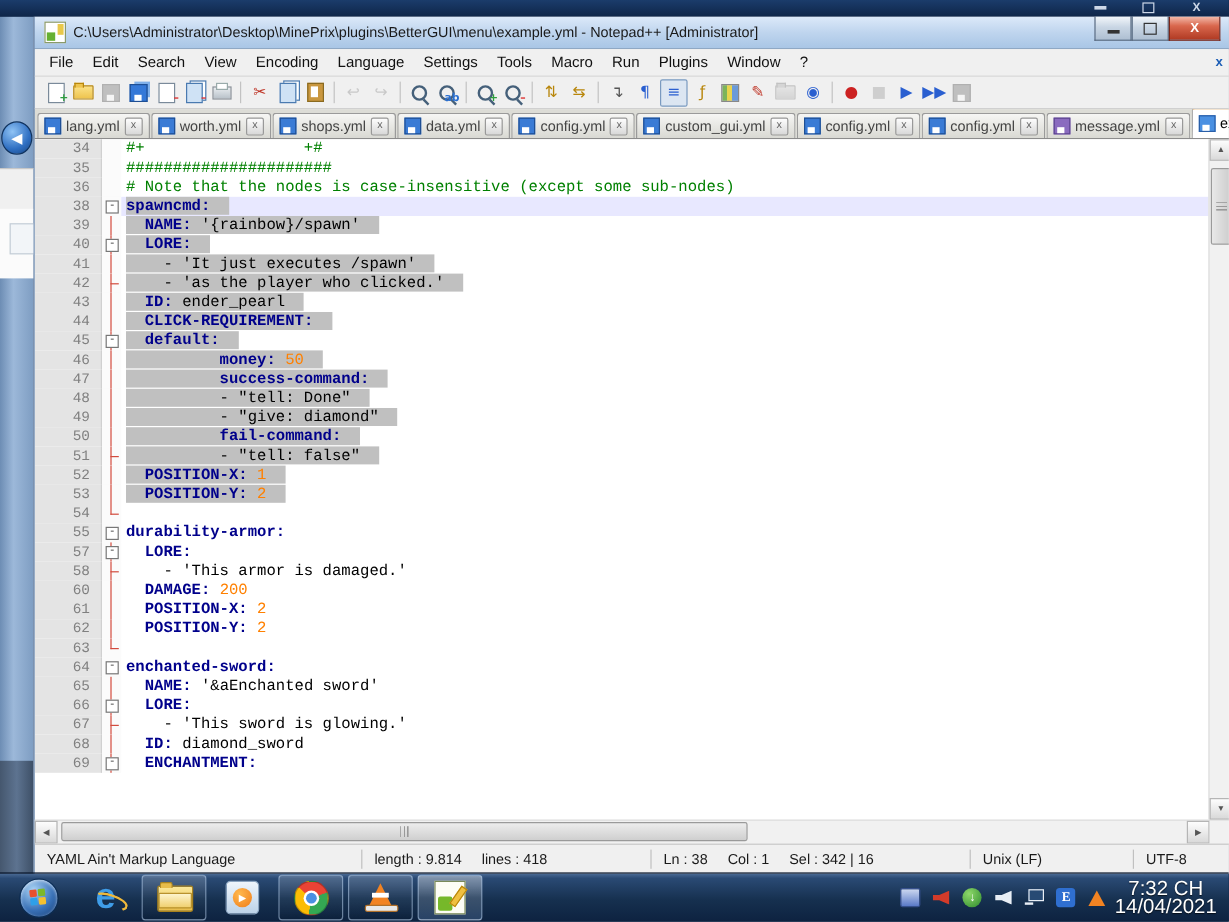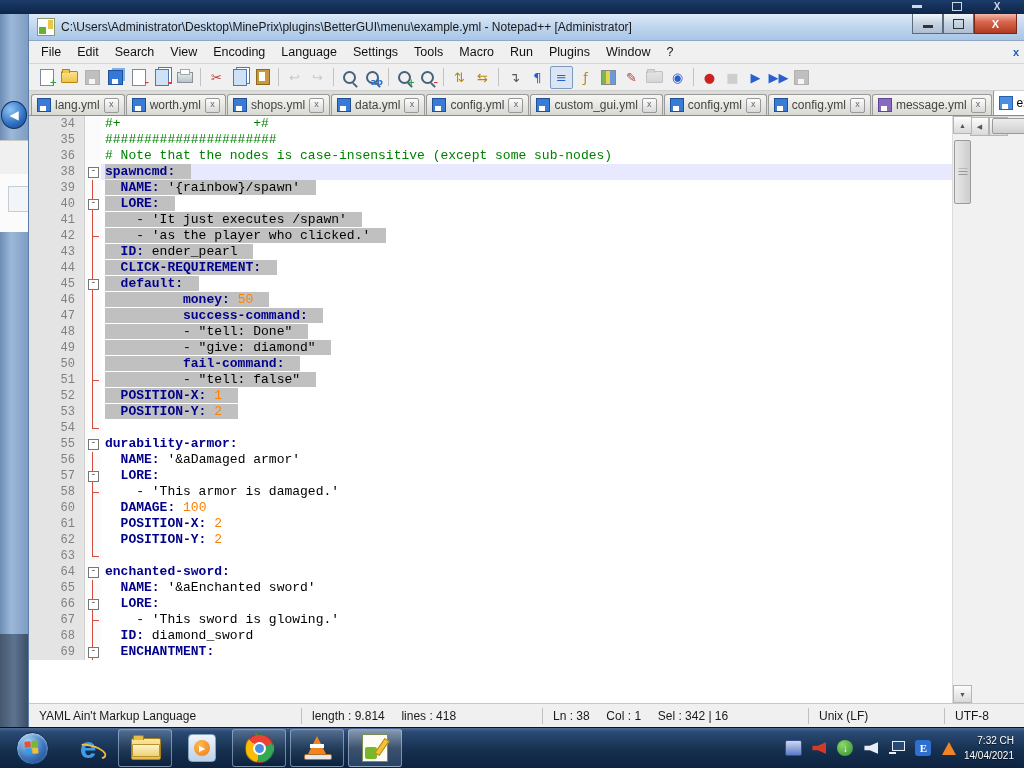--- a/index.html
+++ b/index.html
@@ -86,21 +86,21 @@
     border-radius:3px 3px 0 0;font-size:12px;color:#444;white-space:nowrap;flex:0 0 auto;}
   .tab.active{height:24px;background:#fff;color:#000;border-top:2px solid #e8922a;position:relative;z-index:2;}
   .floppy{width:12px;height:12px;background:#3a7bd5;border:1px solid #1f4f94;position:relative;flex:0 0 12px;}
   .floppy::after{content:"";position:absolute;left:2px;bottom:0;width:6px;height:5px;background:#fff;}
   .floppy.alt{background:#8a6bbf;border-color:#5d4591;}
   .floppy.act{background:#4a90e2;border-color:#2a5fa8;}
   .tabx{width:13px;height:13px;border:1px solid #999;border-radius:2px;background:linear-gradient(#fdfdfd,#d8d8d8);
     font-size:9px;line-height:11px;text-align:center;color:#666;flex:0 0 13px;}
 
   
-  #editor{flex:1 1 auto;display:flex;flex-direction:row;min-height:0;background:#fff;}
+  #editor{flex:1 1 auto;display:flex;flex-direction:column;min-height:0;background:#fff;}
   #code-wrap{flex:1 1 auto;display:flex;min-height:0;}
   #lines{flex:1 1 auto;overflow:hidden;font-family:"Liberation Mono","DejaVu Sans Mono",monospace;font-size:13px;}
   .row{display:flex;height:16px;line-height:16px;}
   .num{flex:0 0 46px;background:#e4e4e4;color:#808080;text-align:right;padding-right:9px;
     font-size:12px;border-right:1px solid #d0d0d0;}
   .fold{flex:0 0 16px;background:#fbfbfb;position:relative;}
   .f-v::before,.f-tick::before,.f-corner::before,.f-boxline::before{content:"";position:absolute;left:7px;top:0;bottom:0;width:1px;background:#d24b3e;}
   .f-corner::before{height:9px;bottom:auto;}
   .f-tick::after,.f-corner::after{content:"";position:absolute;left:7px;top:8px;width:7px;height:1px;background:#d24b3e;}
   .fbox{position:absolute;left:3px;top:3px;width:9px;height:9px;background:#fff;border:1px solid #777;
@@ -182,21 +182,21 @@
   .spk{width:14px;height:12px;clip-path:polygon(0 32%,38% 32%,100% 0,100% 100%,38% 68%,0 68%);}
   .spk.red{background:#d23b2a;} .spk.white{background:#e8eef5;}
   .ti-idm{width:16px;height:16px;border-radius:50%;background:radial-gradient(circle at 35% 30%,#8ed86a,#2e8b2e);
     color:#fff;font-size:10px;font-weight:bold;display:flex;align-items:center;justify-content:center;}
   .ti-net{position:relative;width:16px;height:14px;}
   .ti-net .mon{position:absolute;right:0;top:0;width:11px;height:8px;border:1.5px solid #e8eef5;background:#274a74;}
   .ti-net .plug{position:absolute;left:0;bottom:1px;width:7px;height:2px;background:#e8eef5;}
   .ti-e{width:16px;height:16px;border-radius:3px;background:#2f6fd0;color:#fff;font-size:11px;font-weight:bold;
     display:flex;align-items:center;justify-content:center;font-family:"Liberation Serif",serif;}
   .ti-vlc{width:0;height:0;border-left:7px solid transparent;border-right:7px solid transparent;border-bottom:13px solid #f28322;}
-  #clock{color:#fff;font-size:10px;text-align:right;line-height:15px;margin:0 10px 0 6px;white-space:nowrap;text-shadow:0 1px 1px rgba(0,0,0,.7);}
+  #clock{color:#fff;font-size:17px;text-align:center;line-height:15px;margin:0 10px 0 6px;white-space:nowrap;text-shadow:0 1px 1px rgba(0,0,0,.7);}
 </style>
 </head>
 <body>
 
 <div id="screen">
 
   <div id="desktop-top">
     <div id="behind-controls">
       <span class="bc">
           <span class="bar"></span>
@@ -527,40 +527,35 @@
               <span class="code"></span>
             </div>
             <div class="row">
               <span class="num">55</span>
               <span class="fold ">
                 <span class="fbox">-</span>
               </span>
               <span class="code"><span class="k">durability-armor:</span></span>
             </div>
             <div class="row">
-              <span class="num">56</span>
-              <span class="fold f-v"></span>
-              <span class="code"><span class="t">  </span><span class="k">NAME:</span><span class="t"> '&amp;aDamaged armor'</span></span>
-            </div>
-            <div class="row">
               <span class="num">57</span>
               <span class="fold f-boxline">
                 <span class="fbox">-</span>
               </span>
               <span class="code"><span class="t">  </span><span class="k">LORE:</span></span>
             </div>
             <div class="row">
               <span class="num">58</span>
               <span class="fold f-tick"></span>
               <span class="code"><span class="t">    - 'This armor is damaged.'</span></span>
             </div>
             <div class="row">
               <span class="num">60</span>
               <span class="fold f-v"></span>
-              <span class="code"><span class="t">  </span><span class="k">DAMAGE:</span><span class="t"> </span><span class="n">100</span></span>
+              <span class="code"><span class="t">  </span><span class="k">DAMAGE:</span><span class="t"> </span><span class="n">200</span></span>
             </div>
             <div class="row">
               <span class="num">61</span>
               <span class="fold f-v"></span>
               <span class="code"><span class="t">  </span><span class="k">POSITION-X:</span><span class="t"> </span><span class="n">2</span></span>
             </div>
             <div class="row">
               <span class="num">62</span>
               <span class="fold f-v"></span>
               <span class="code"><span class="t">  </span><span class="k">POSITION-Y:</span><span class="t"> </span><span class="n">2</span></span>

